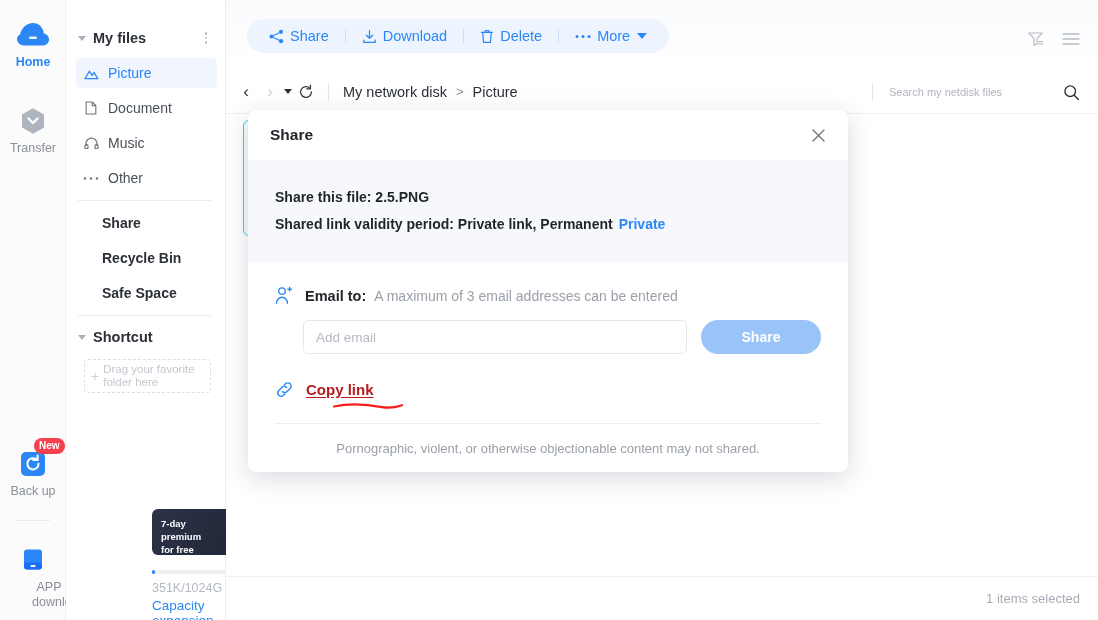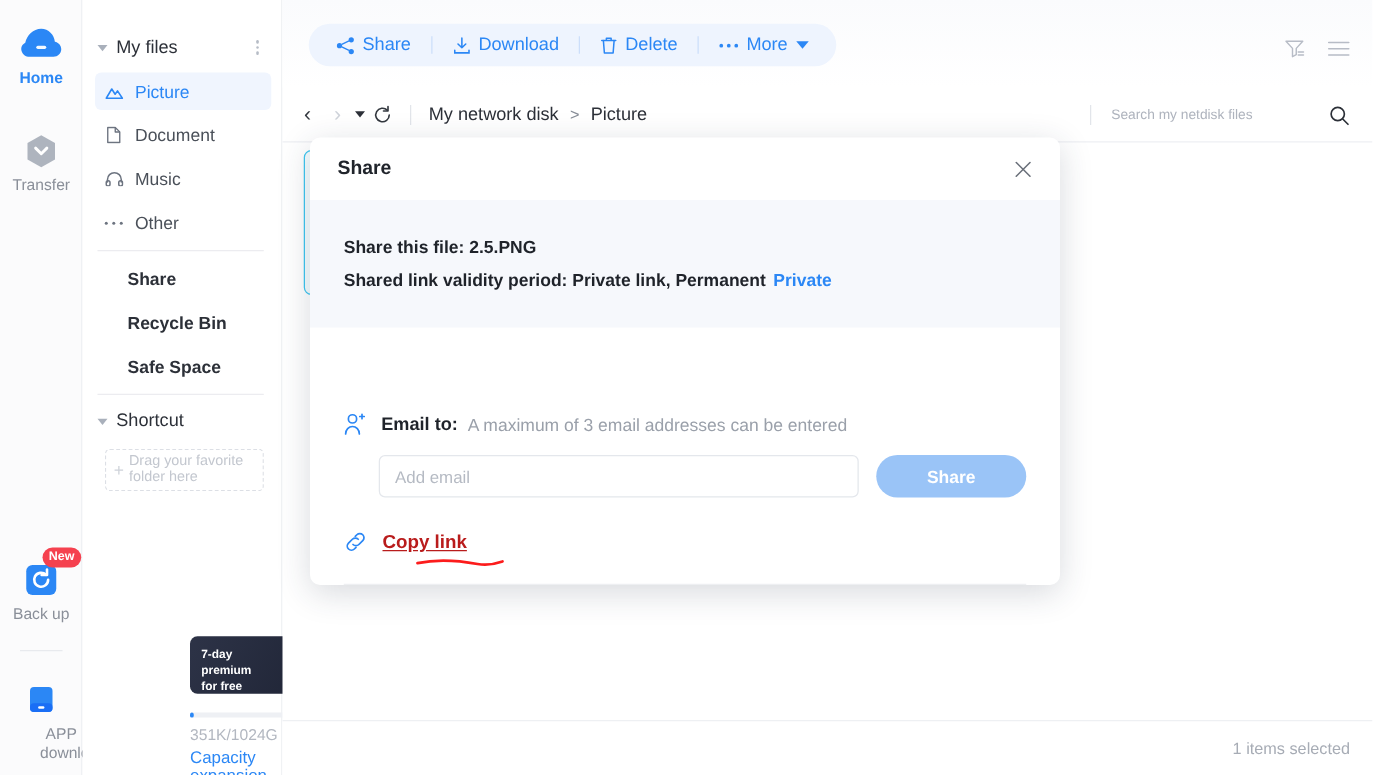--- a/index.html
+++ b/index.html
@@ -82,21 +82,21 @@
     cursor: pointer;
   }
   .caret {
     width: 0; height: 0;
     border-left: 4.5px solid transparent;
     border-right: 4.5px solid transparent;
     border-top: 5px solid #a9b0bb;
     margin-right: 7px;
   }
   .side-group-title {
-    font-size: 14.5px; font-weight: normal; color: #2c3038;
+    font-size: 14.5px; font-weight: bold; color: #2c3038;
     flex: 1;
   }
   .kebab {
     display: flex; flex-direction: column; gap: 2px;
     padding: 3px 4px; cursor: pointer;
   }
   .kebab i { width: 2.5px; height: 2.5px; border-radius: 50%; background: #b6bcc6; display: block; }
 
   .nav-item {
     height: 30px;
@@ -311,21 +311,21 @@
     padding: 24px 0 24px 27px;
   }
   .dlg-info-line {
     font-size: 14px; font-weight: bold; color: #1f232a;
     line-height: 27px;
   }
   .dlg-link {
     color: #2b87f5; font-weight: bold; cursor: pointer; margin-left: 6px;
   }
   .dlg-body { padding: 24px 27px 0 27px; }
-  .email-row { display: flex; align-items: center; margin-top: 44px; }
+  .email-row { display: flex; align-items: center; }
   .email-ic { margin-right: 12px; display:flex; }
   .email-label { font-size: 14.5px; font-weight: bold; color: #1f232a; margin-right: 8px; }
   .email-hint { font-size: 14px; color: #9aa0aa; }
   .input-row { display: flex; align-items: center; margin-top: 15px; padding-left: 28px; }
   .email-input {
     flex: 1;
     height: 34px;
     border: 1px solid #e4e7ec;
     border-radius: 5px;
     padding: 0 12px;
@@ -665,15 +665,16 @@
         </span>
         <span class="copy-link">Copy link</span>
         <svg class="red-scribble" width="74" height="13" viewBox="0 0 74 13">
           <path d="M2 7.5 C 16 4.5, 34 5.2, 50 8.2 C 56 9.2, 62 9.0, 70 6.2" fill="none" stroke="#fc1c1c" stroke-width="2.2" stroke-linecap="round"></path>
         </svg>
       </div>
 
       <div class="dlg-foot-sep"></div>
     </div>
 
+    <div class="dlg-foot">Pornographic, violent, or otherwise objectionable content may not shared.</div>
   </div>
 
 </div>
 
 </body></html>

